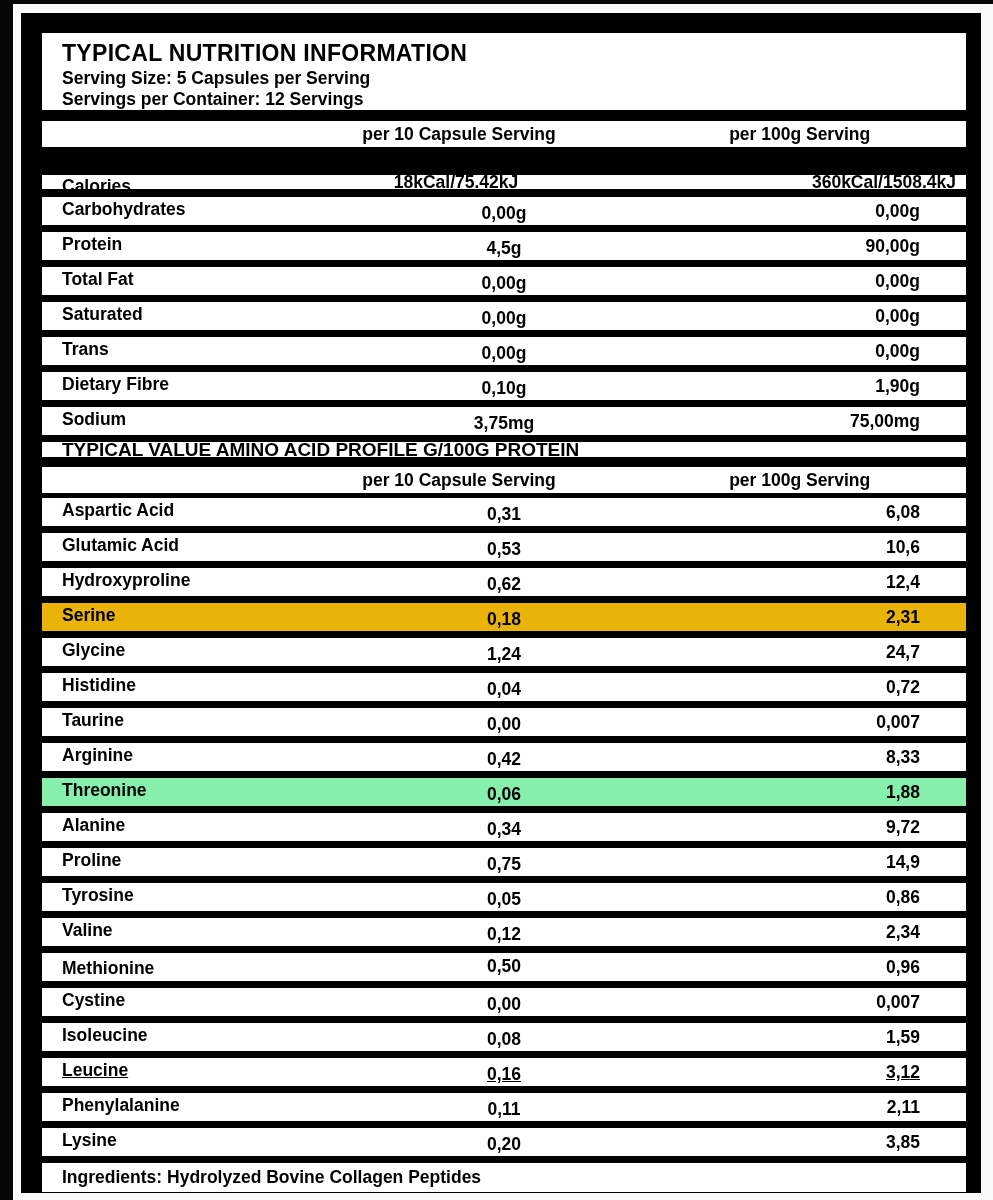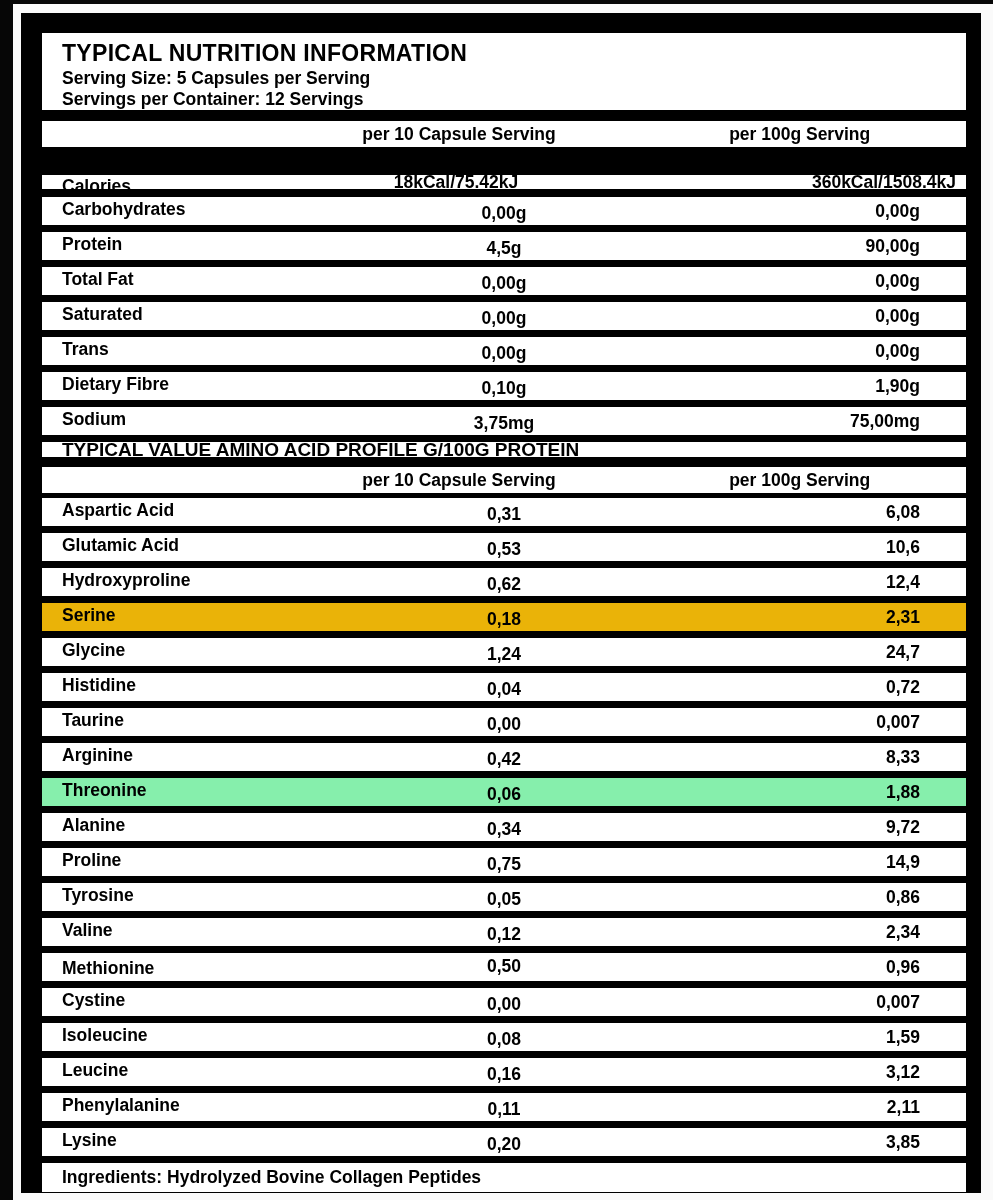--- a/index.html
+++ b/index.html
@@ -334,21 +334,21 @@
     <div class="c-label">
                 <span class="lbl">Isoleucine</span>
               </div>
     <div class="c-mid">
                 <span class="val">0,08</span>
               </div>
     <div class="c-right">
                 <span class="val">1,59</span>
               </div>
   </div>
-            <div class="row data-row" style="background: rgb(255, 255, 255);">
+            <div class="row data-row" style="background: rgb(255, 255, 255); text-decoration: underline;">
     <div class="c-label">
                 <span class="lbl">Leucine</span>
               </div>
     <div class="c-mid">
                 <span class="val">0,16</span>
               </div>
     <div class="c-right">
                 <span class="val">3,12</span>
               </div>
   </div>

